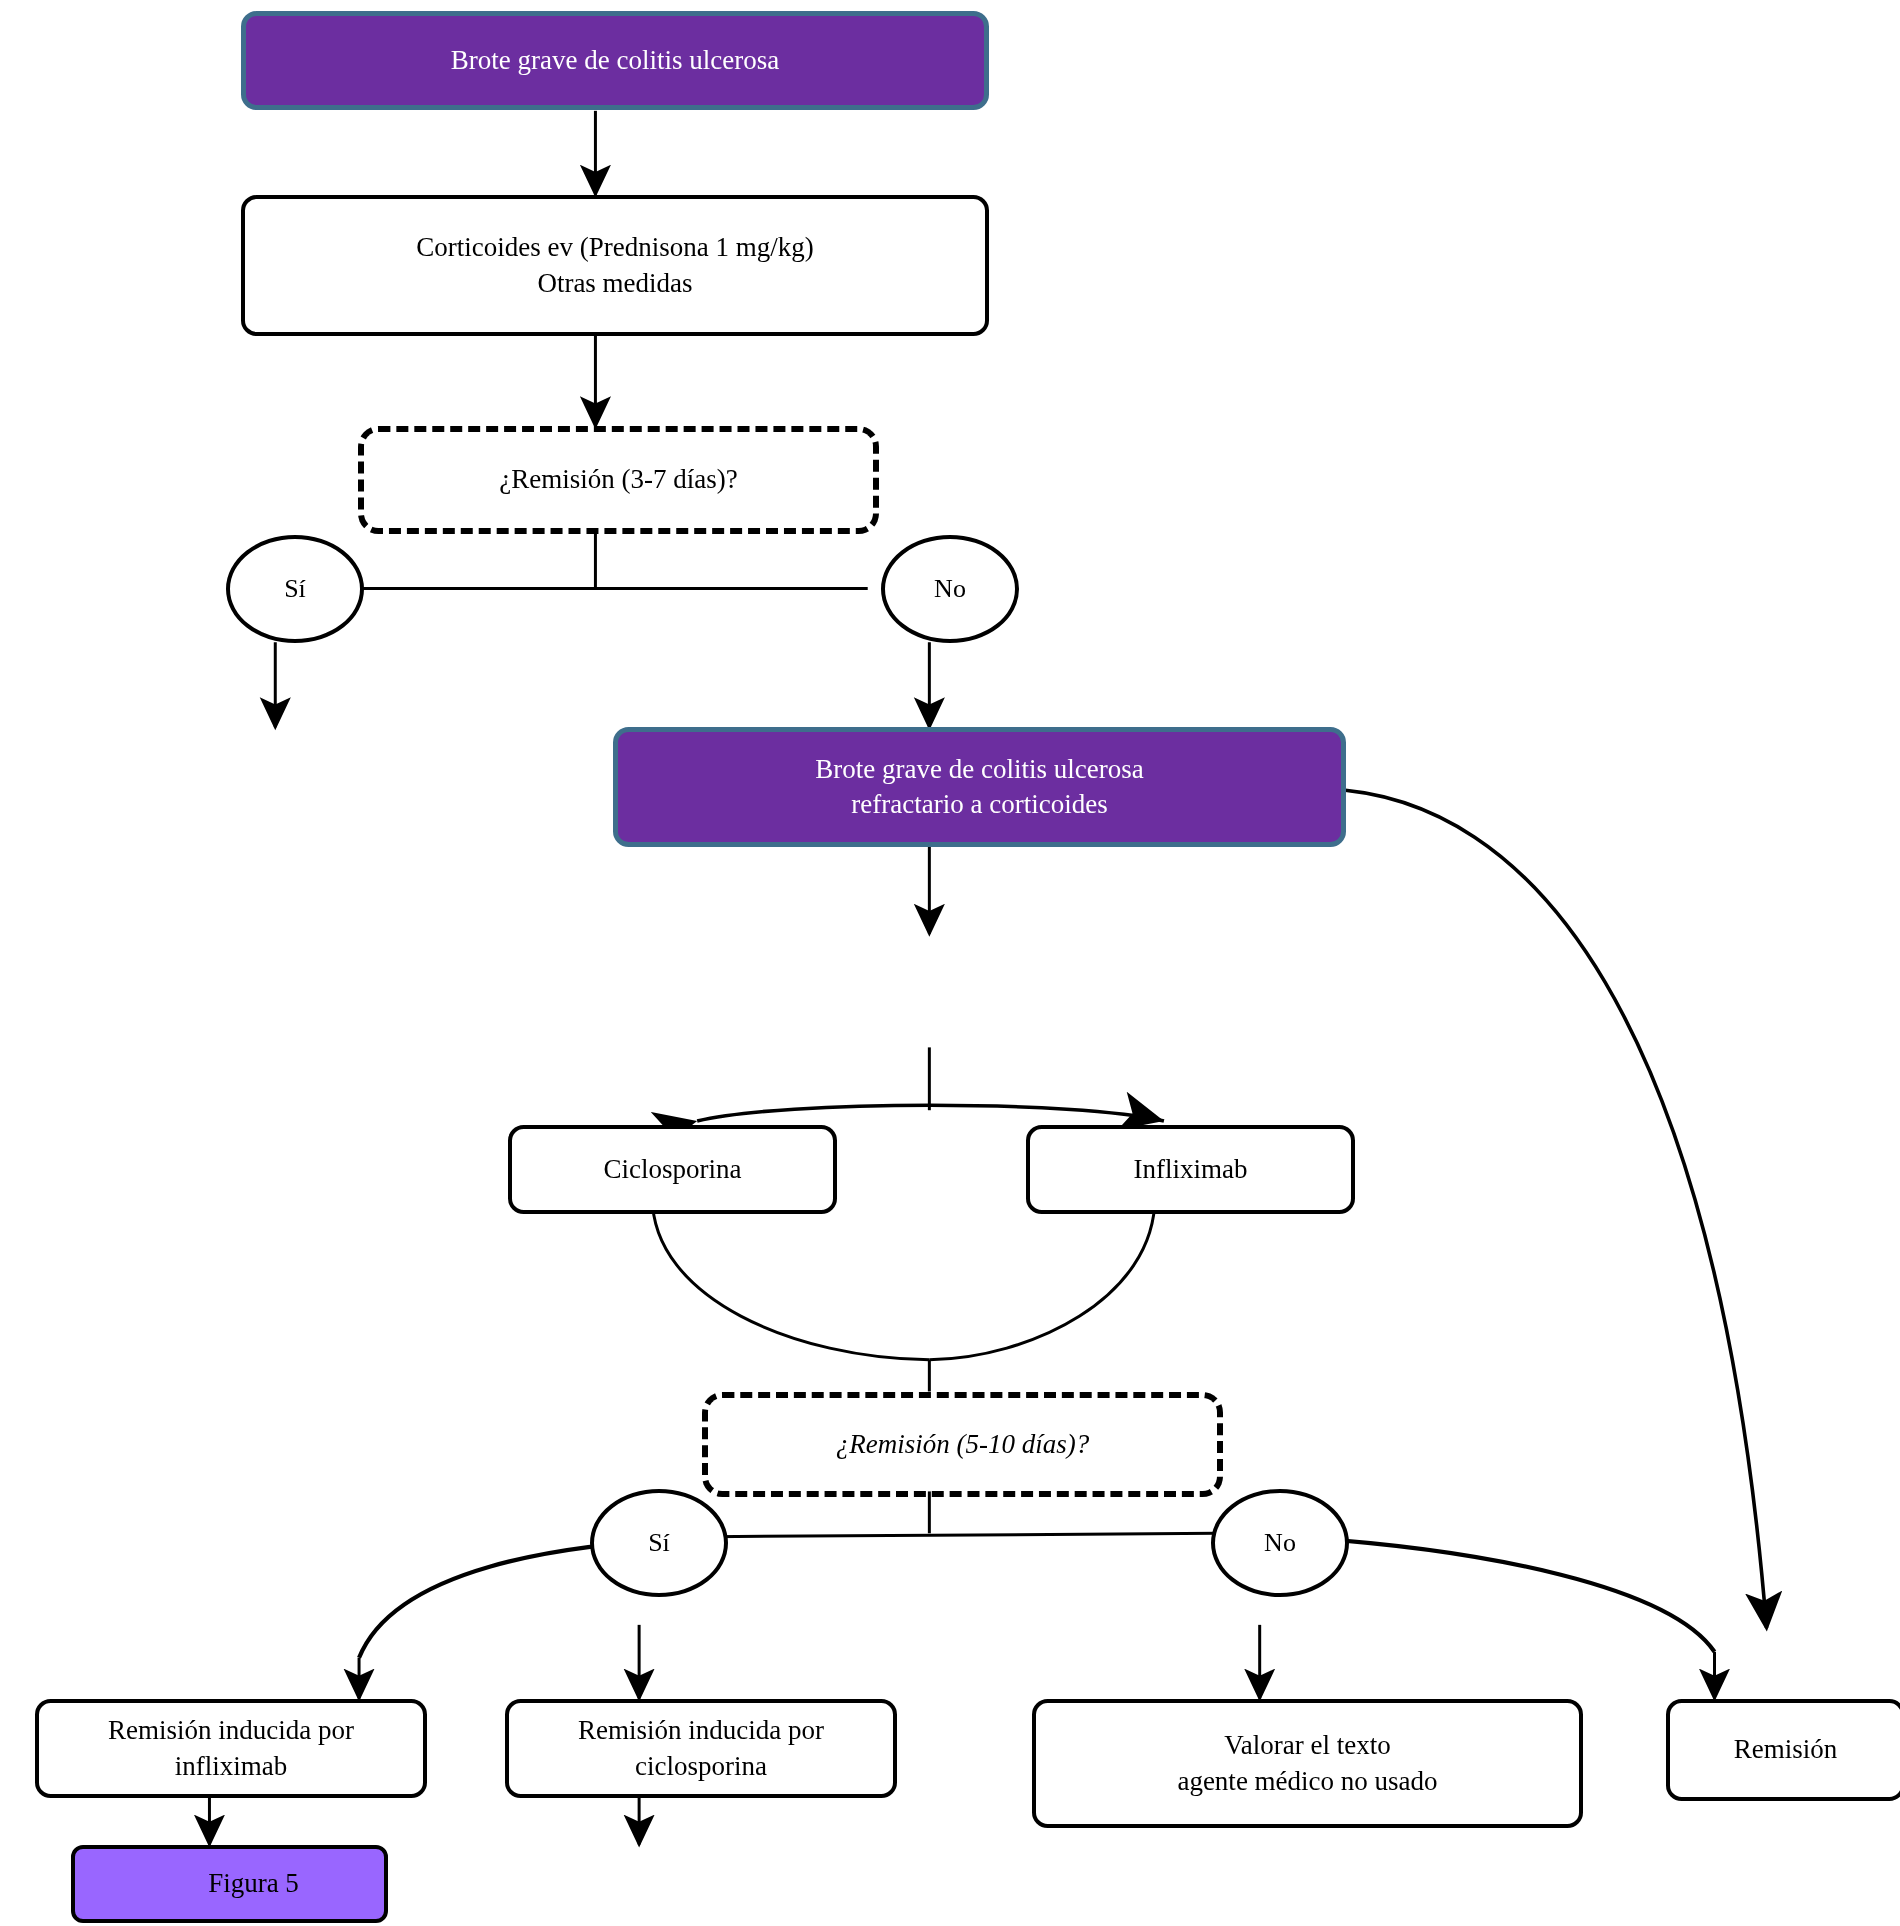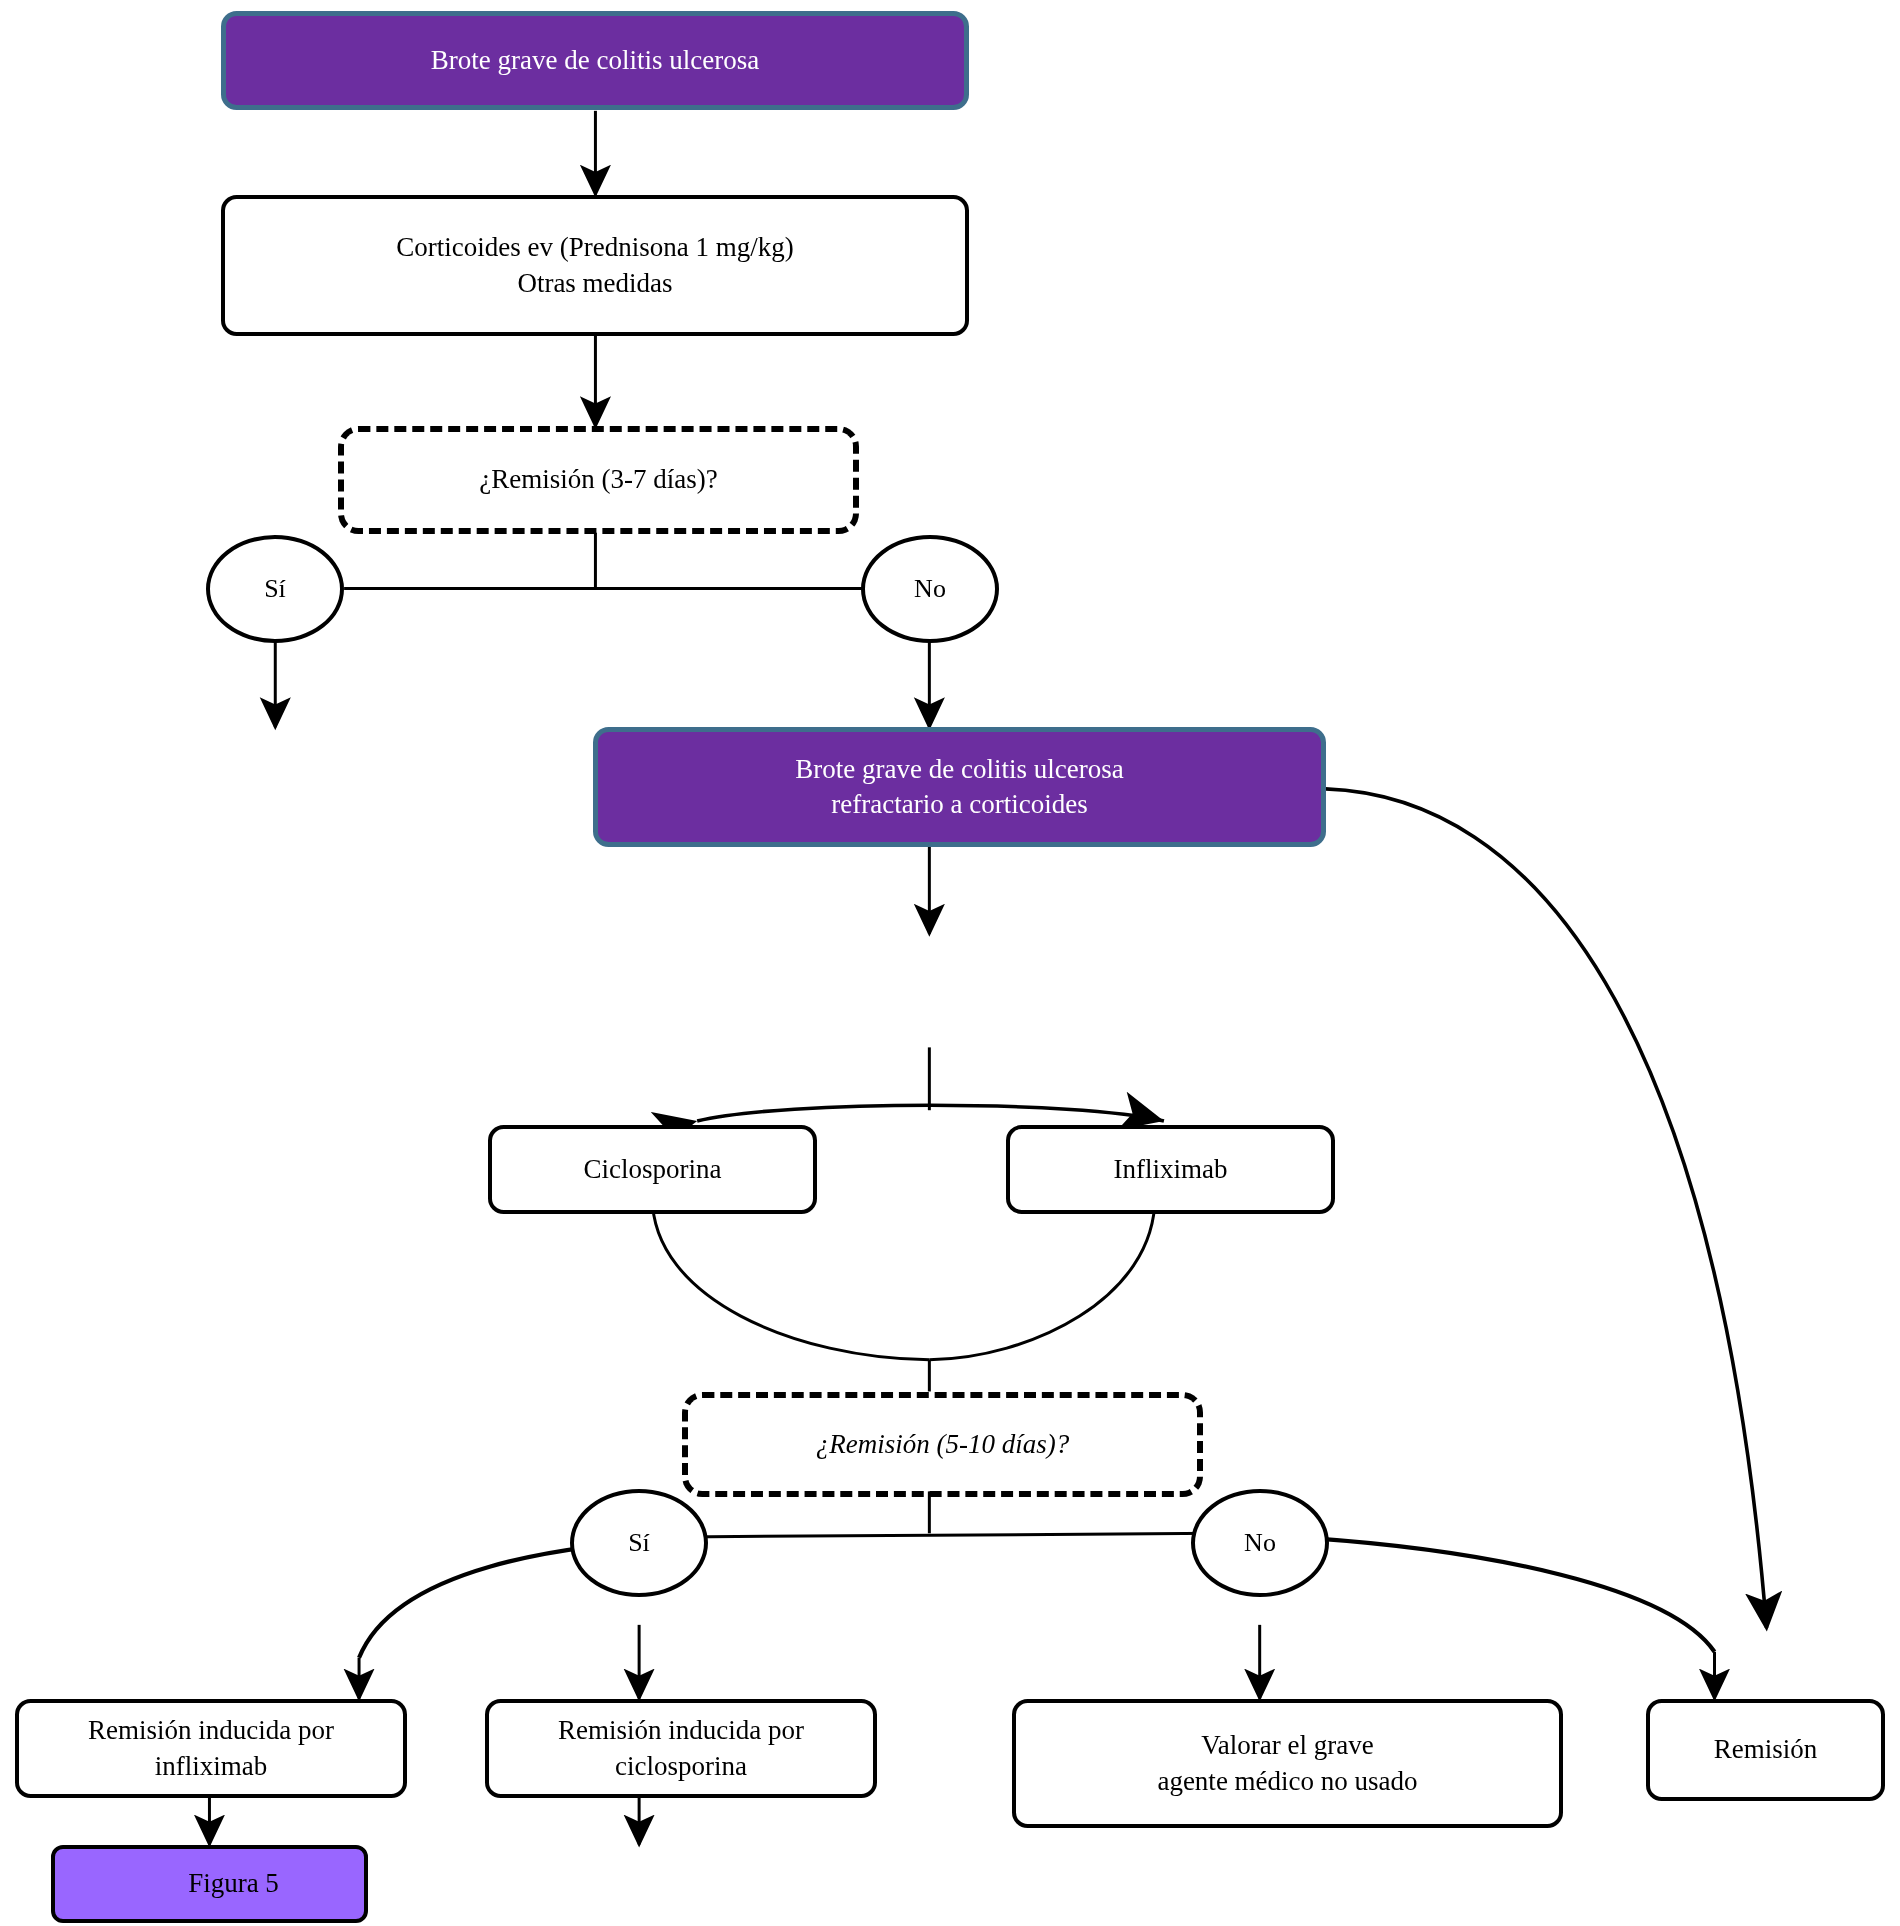--- a/index.html
+++ b/index.html
@@ -1,19 +1,19 @@
 <!DOCTYPE html>
 <html style="font-size:9.6px"><head>
 <meta charset="utf-8">
 <style>
   html,body{margin:0;padding:0;background:#ffffff;}
   body{font-family:"Liberation Serif", serif;}
   #stage{position:relative;width:1900px;height:1926px;background:#fff;overflow:hidden;}
   svg#wires{position:absolute;left:0;top:0;width:1900px;height:1926px;pointer-events:none;}
-  .node{position:absolute;box-sizing:border-box;display:flex;align-items:center;justify-content:center;text-align:center;line-height:1.30;}
+  .node{position:absolute;box-sizing:border-box;display:flex;align-items:center;justify-content:center;text-align:center;line-height:1.30;margin-left:20px;}
   .node .txt{display:block;width:100%;padding:0 8.4px;white-space:pre-line;}
 
   
   .proc{background:#ffffff;border:4.2px solid #000000;border-radius:15.6px;color:#000;font-size:27px;}
   
   .hdr{background:#6C2EA0;border:5.4px solid #3E6E8C;border-radius:15.6px;color:#ffffff;font-size:27px;}
   
   .fig{background:#9966FF;border:4.2px solid #000000;border-radius:12px;color:#000;font-size:27px;}
   
   .dash{background:transparent;border:6px dashed #000000;border-radius:20.4px;color:#000;font-size:27px;}
@@ -127,21 +127,21 @@
     <span class="txt">Remisión inducida por
 infliximab</span>
   </div>
 
   <div class="node proc" style="left:485px;top:1699px;width:392px;height:99px;">
     <span class="txt">Remisión inducida por
 ciclosporina</span>
   </div>
 
   <div class="node proc" style="left:1012px;top:1699px;width:551px;height:129px;">
-    <span class="txt">Valorar el grave
+    <span class="txt">Valorar el texto
 agente médico no usado</span>
   </div>
 
   <div class="node proc" style="left:1646px;top:1699px;width:239px;height:102px;">
     <span class="txt">Remisión</span>
   </div>
 
   <div class="node fig" style="left:51px;top:1845px;width:317px;height:78px;padding-left:48px;">
     <span class="txt">Figura 5</span>
   </div>

